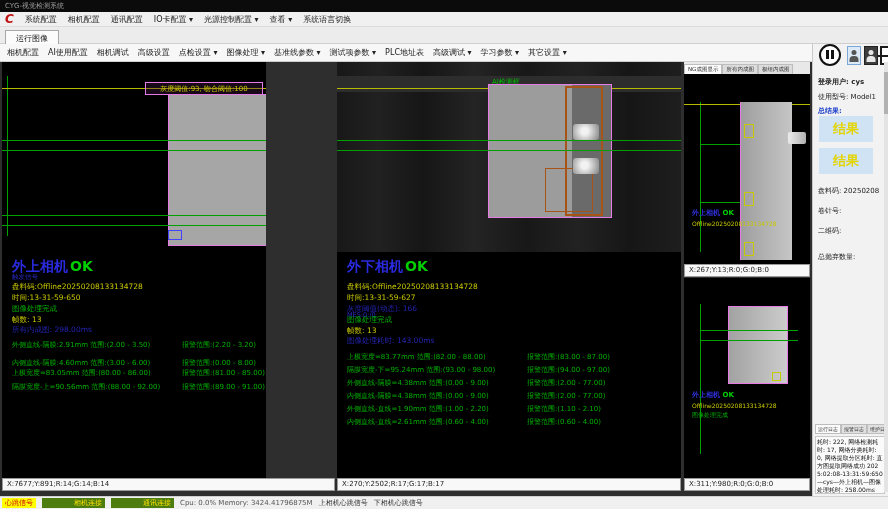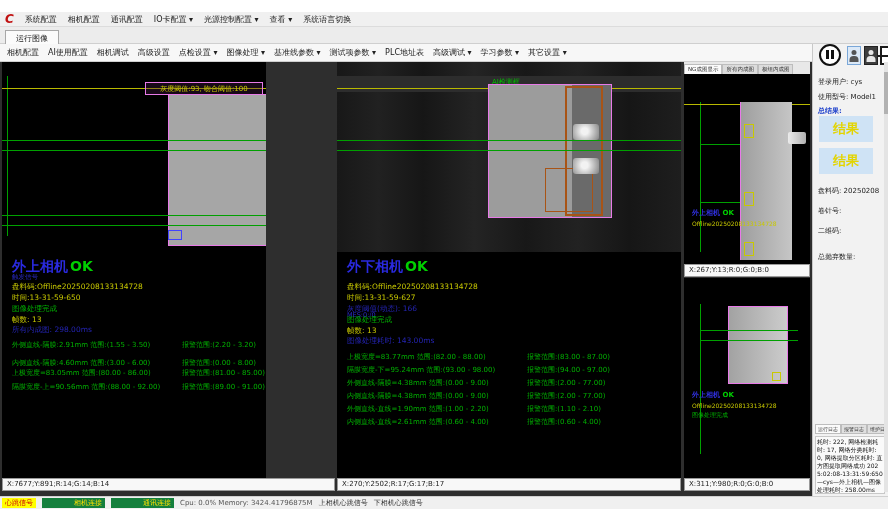--- a/index.html
+++ b/index.html
@@ -99,28 +99,31 @@
   .exit-btn { position:absolute; left:63px; top:2px; width:12px; height:19px; border:2px solid #1a1a1a;
               background:#fff; }
   .exit-btn s { position:absolute; left:-4px; top:7px; width:10px; height:2px; background:#1a1a1a; text-decoration:none; }
 
   
   .statusbar { position:absolute; left:0; top:496px; width:888px; height:13px; background:#f0f0f0;
                border-top:1px solid #d0d0d0; display:flex; align-items:center; gap:6px;
                font-size:7px; color:#555; padding-left:2px; }
   .badge { padding:0px 3px; font-weight:normal; line-height:10px; }
   .badge.hb { background:#ffff00; color:#cc0000; }
-  .badge.red { background:#15803d; color:#ffe000;padding-left:32px; }
+  .badge.red { background:#4d7c0f; color:#ffe000;padding-left:32px; }
   .sb-dark { color:#333; }
 </style>
 </head>
 <body>
 
 <div class="screen">
 
+  <div class="titlebar">
+    <span>CYG-视觉检测系统</span>
+  </div>
 
   <div class="menubar">
     <span class="logo">C</span>
     <span class="mi">系统配置</span>
     <span class="mi">相机配置</span>
     <span class="mi">通讯配置</span>
     <span class="mi">IO卡配置 ▾</span>
     <span class="mi">光源控制配置 ▾</span>
     <span class="mi">查看 ▾</span>
     <span class="mi">系统语言切换</span>
@@ -163,21 +166,21 @@
       <div class="line" style="left:10px; top:194px;">
         <span class="cam-title">外上相机</span><span class="cam-ok">OK</span>
       </div>
       <div class="line b6" style="left:10px; top:211px;text-align:right;">触发信号</div>
       <div class="line y7" style="left:10px; top:220px;">盘料码:Offline20250208133134728</div>
       <div class="line y7" style="left:10px; top:231px;">时间:13-31-59-650</div>
       <div class="line g7" style="left:10px; top:242px;">图像处理完成</div>
       <div class="line y7" style="left:10px; top:253px;">帧数: 13</div>
       <div class="line bl7" style="left:10px; top:263px;">所有内成图: 298.00ms</div>
       <div class="meas-row" style="top:278px;">
-        <span class="meas">外侧直线-隔膜:2.91mm 范围:(1.55 - 3.50)</span>
+        <span class="meas">外侧直线-隔膜:2.91mm 范围:(2.00 - 3.50)</span>
         <span class="meas">报警范围:(2.20 - 3.20)</span>
       </div>
       <div class="meas-row" style="top:296px;">
         <span class="meas">内侧直线-隔膜:4.60mm 范围:(3.00 - 6.00)</span>
         <span class="meas">报警范围:(0.00 - 8.00)</span>
       </div>
       <div class="meas-row" style="top:306px;">
         <span class="meas">上极宽度=83.05mm 范围:(80.00 - 86.00)</span>
         <span class="meas">报警范围:(81.00 - 85.00)</span>
       </div>
@@ -289,21 +292,21 @@
           <u></u>
         </div>
       <div class="psn dark">
           <b></b>
           <u></u>
         </div>
       <div class="exit-btn">
           <s></s>
         </div>
     </div>
-    <div class="rp-row" style="top:33px;">
+    <div class="rp-row" style="top:33px;font-weight:bold;">
       <span>登录用户:</span>
       <span>cys</span>
     </div>
     <div class="rp-row" style="top:48px;">
       <span>使用型号:</span>
       <span>Model1</span>
     </div>
     <div class="rp-row rp-blue" style="top:62px;">总结果:</div>
     <div class="result-box" style="top:72px;">结果</div>
     <div class="result-box" style="top:104px;">结果</div>

